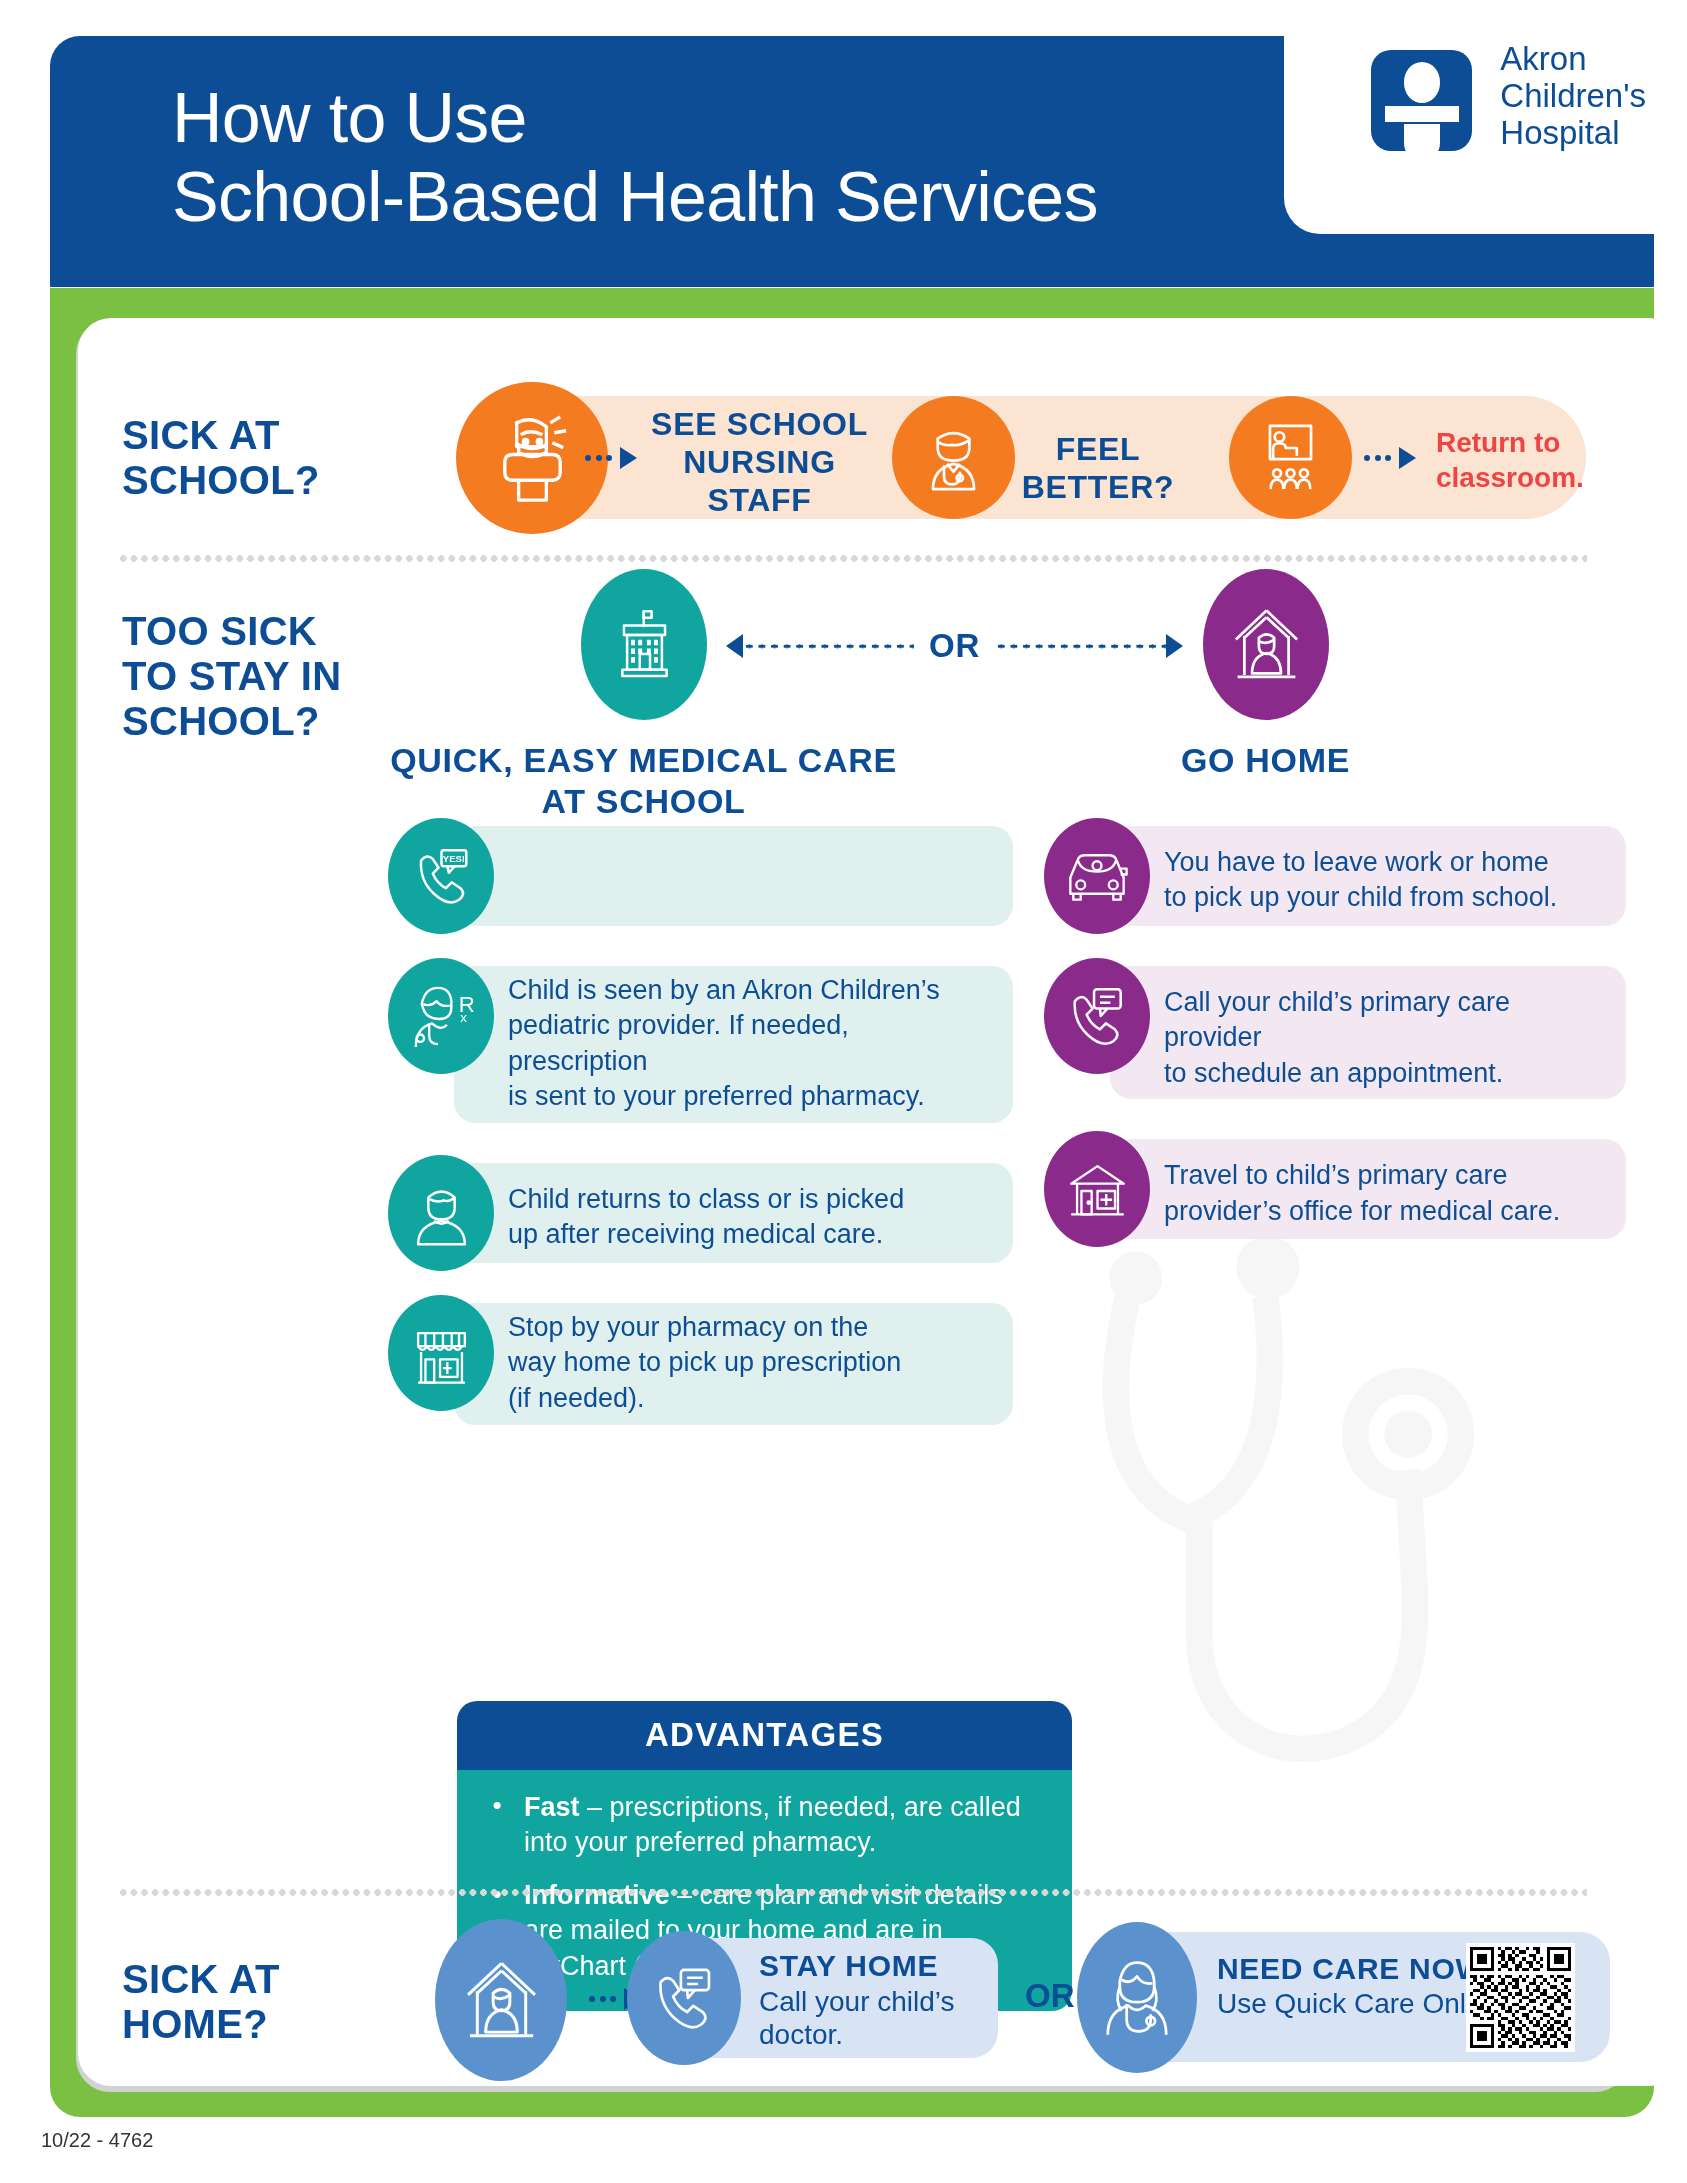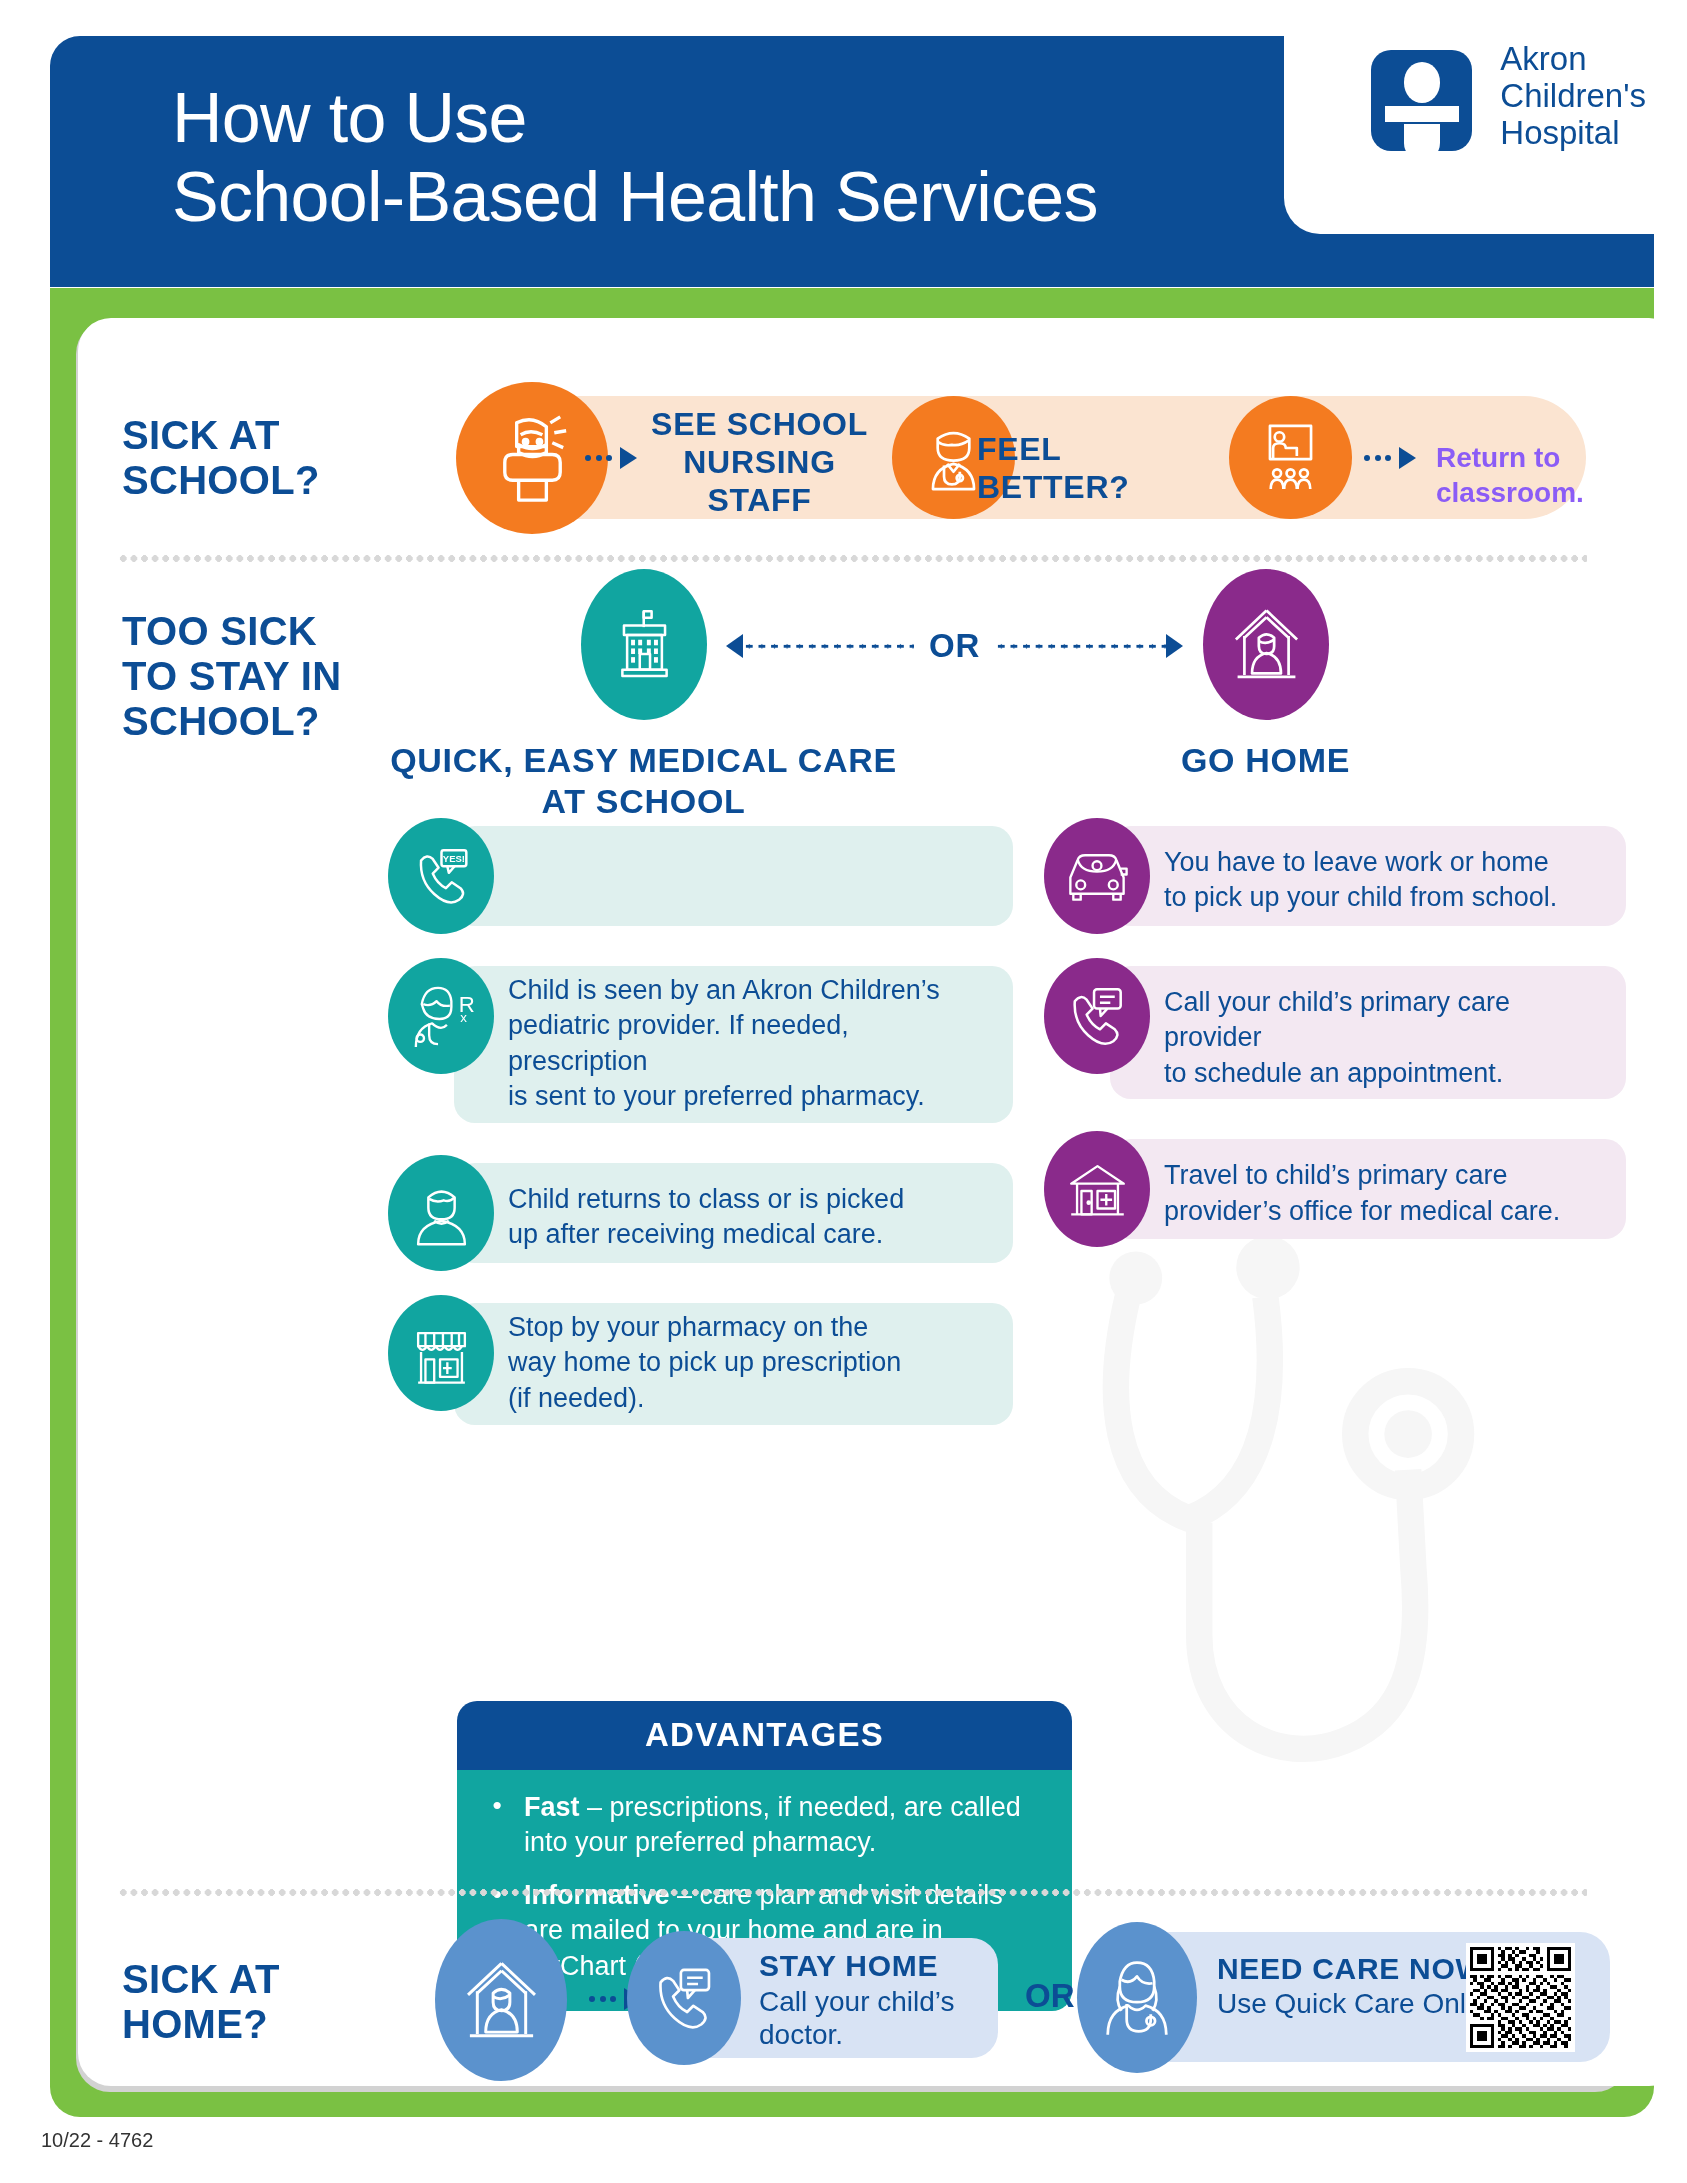--- a/index.html
+++ b/index.html
@@ -72,25 +72,25 @@
   .row1 .label{ position:absolute; left:44px; top:32px; }
   .row1 .strip{
     position:absolute; left:423px; top:14.6px; width:1085px; height:123px;
     background:#fbe4d1; border-radius:62px;
   }
   .row1 .ov1{ position:absolute; left:378px; top:1.3px; width:152px; height:152px; background:#f47b20; }
   .row1 .t1{ position:absolute; left:556px; top:25px; width:251px; text-align:center;
      color:#0c4d95; font-weight:bold; font-size:32px; line-height:1.18; letter-spacing:0.7px; white-space:pre-line;}
   .row1 .a1{ position:absolute; left:507px; top:66px; }
   .row1 .ov2{ position:absolute; left:814px; top:14.6px; width:123px; height:123px; background:#f47b20; }
-  .row1 .t2{ position:absolute; left:899px; top:50px; width:198px; 
+  .row1 .t2{ position:absolute; left:921px; top:50px; width:198px; text-align:center;
      color:#0c4d95; font-weight:bold; font-size:32px; line-height:1.18; letter-spacing:0.7px; white-space:pre-line;}
   .row1 .ov3{ position:absolute; left:1151px; top:14.6px; width:123px; height:123px; background:#f47b20; }
   .row1 .a2{ position:absolute; left:1286px; top:66px; }
-  .row1 .t3{ position:absolute; left:1358px; top:60px; color:#8b5cf6; font-weight:bold;
+  .row1 .t3{ position:absolute; left:1358px; top:45px; color:#ef4444; font-weight:bold;
      font-size:28px; line-height:1.24; white-space:pre-line; }
 
   
   .dotrule{ position:absolute; height:10.6px; background-image:radial-gradient(#d8d8d8 42%, transparent 44%);
      background-size:10.6px 10.6px; background-repeat:repeat-x; }
 
   
   .row2{ position:absolute; left:0; top:251px; width:1548px; }
   .row2 .label{ position:absolute; left:44px; top:40px; }
   .row2 .ovTeal{ position:absolute; left:503px; top:0px; width:126px; height:151px; background:#11a5a0; }

